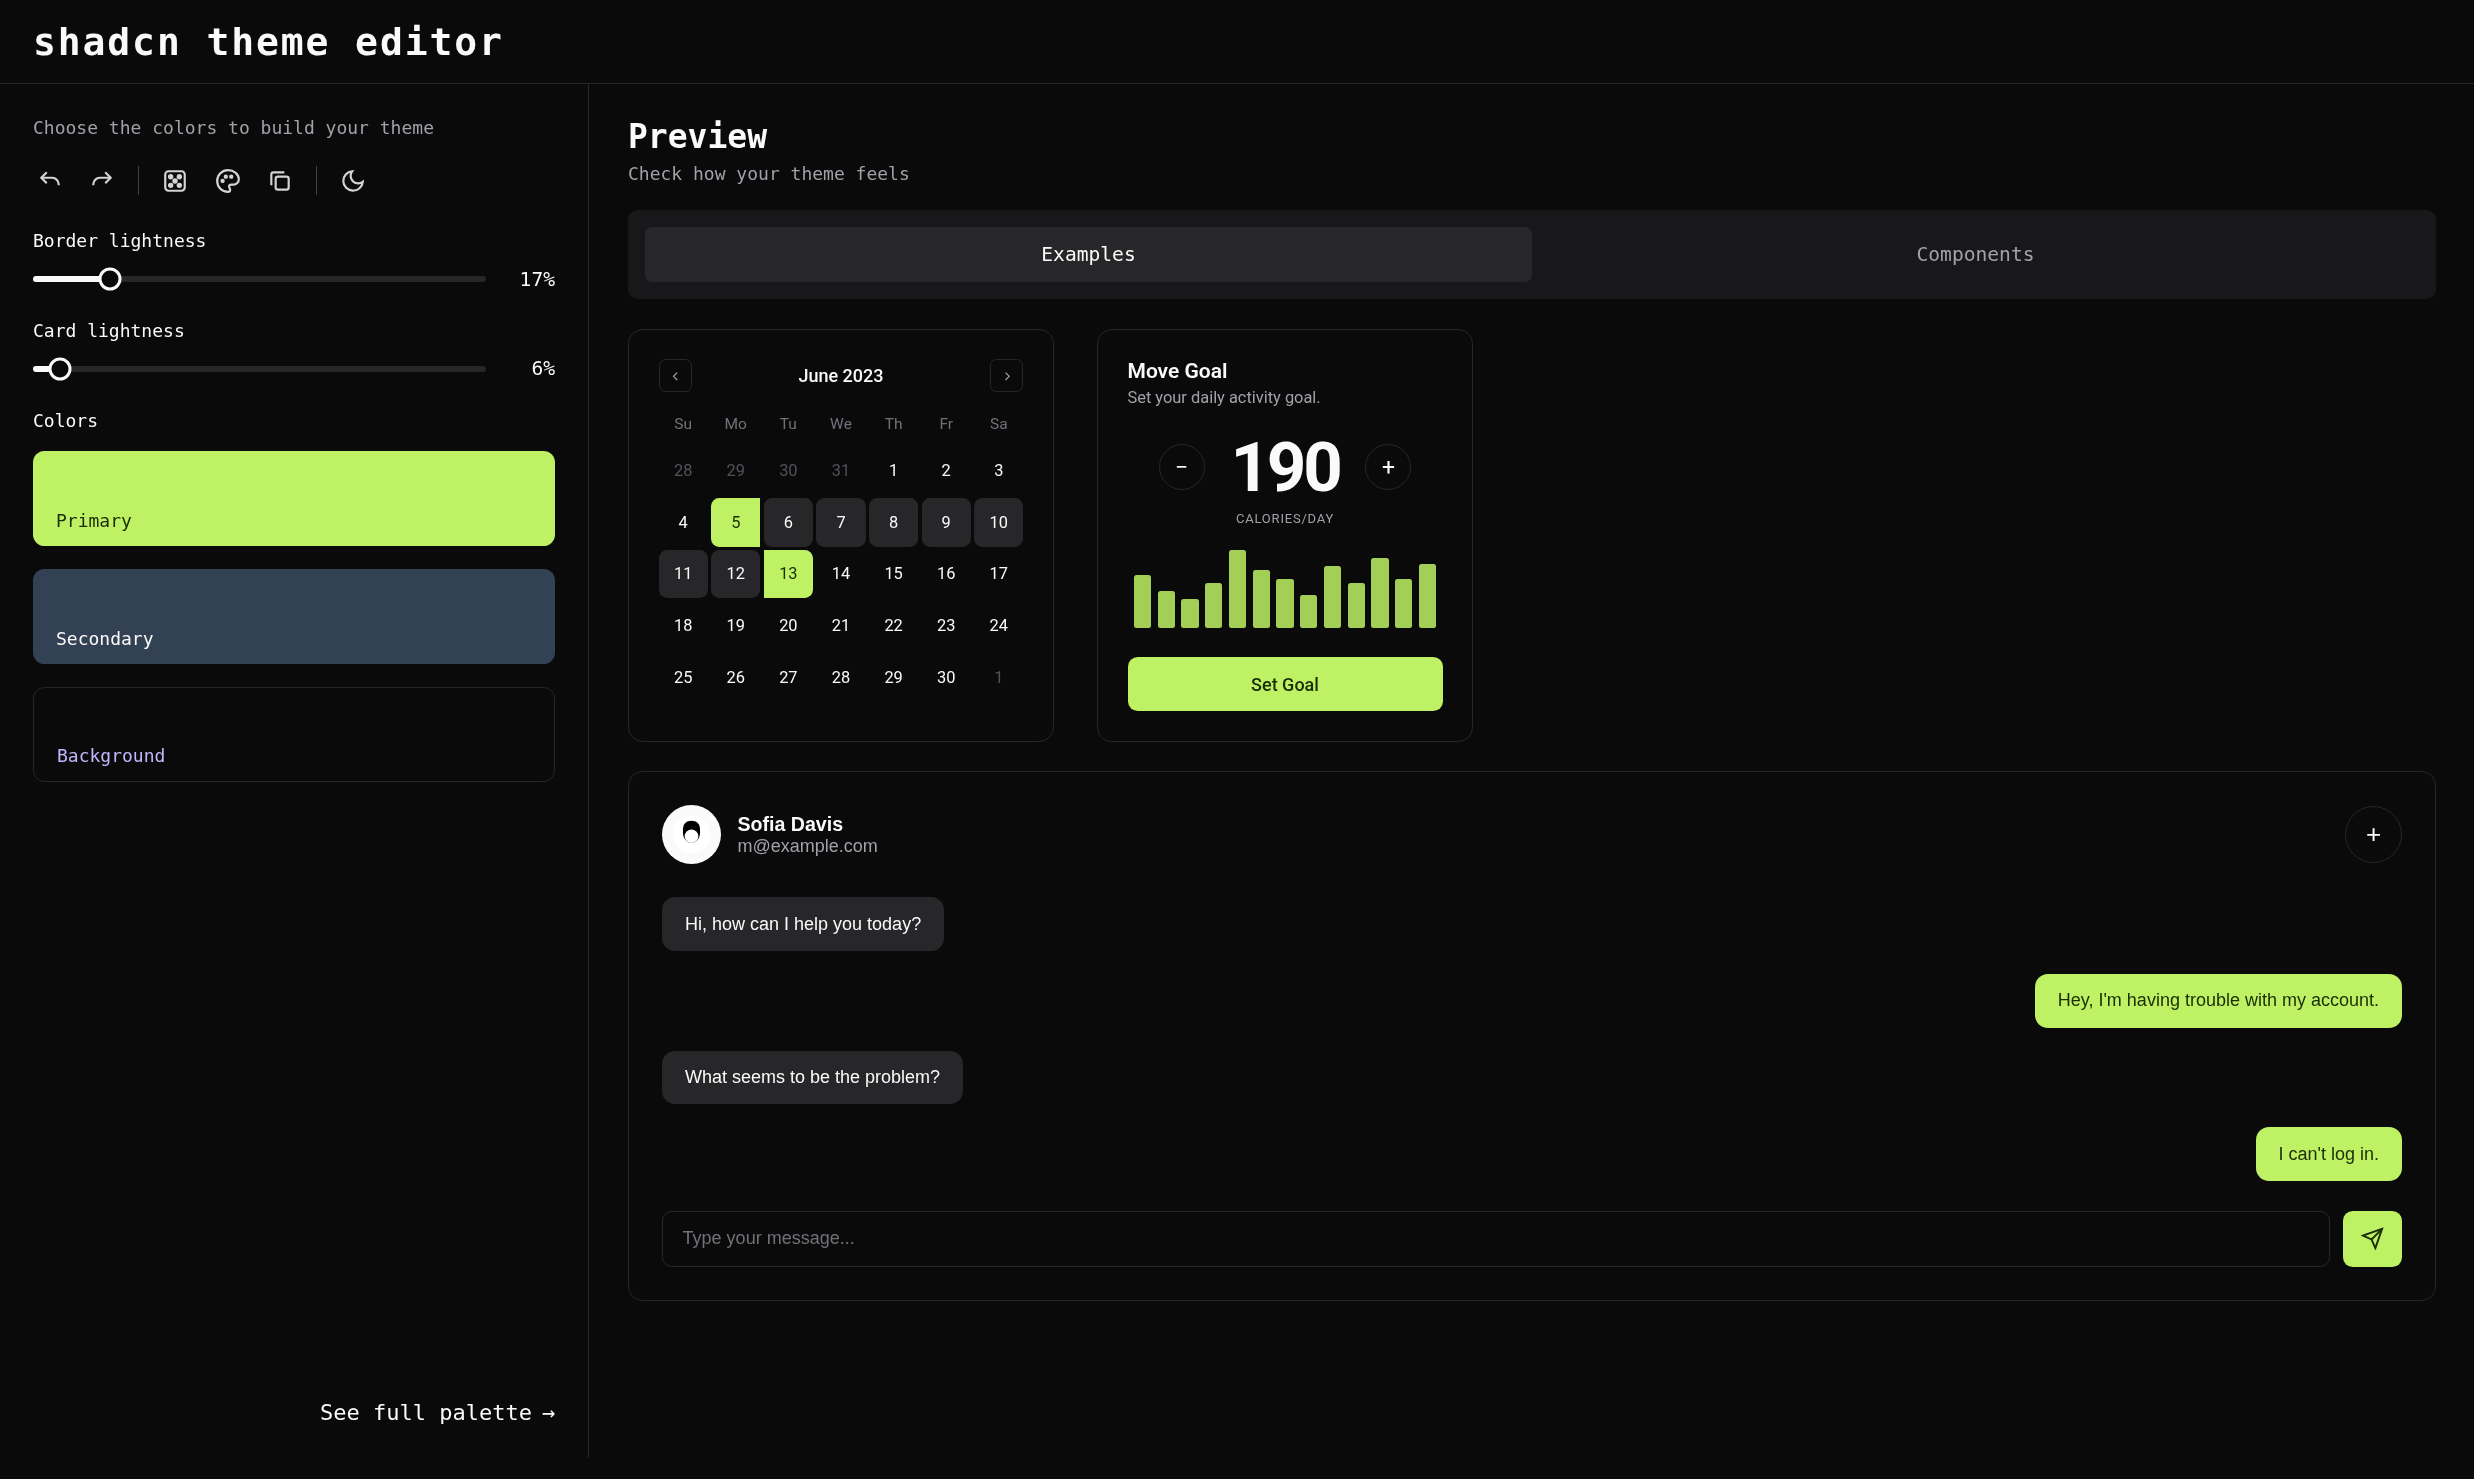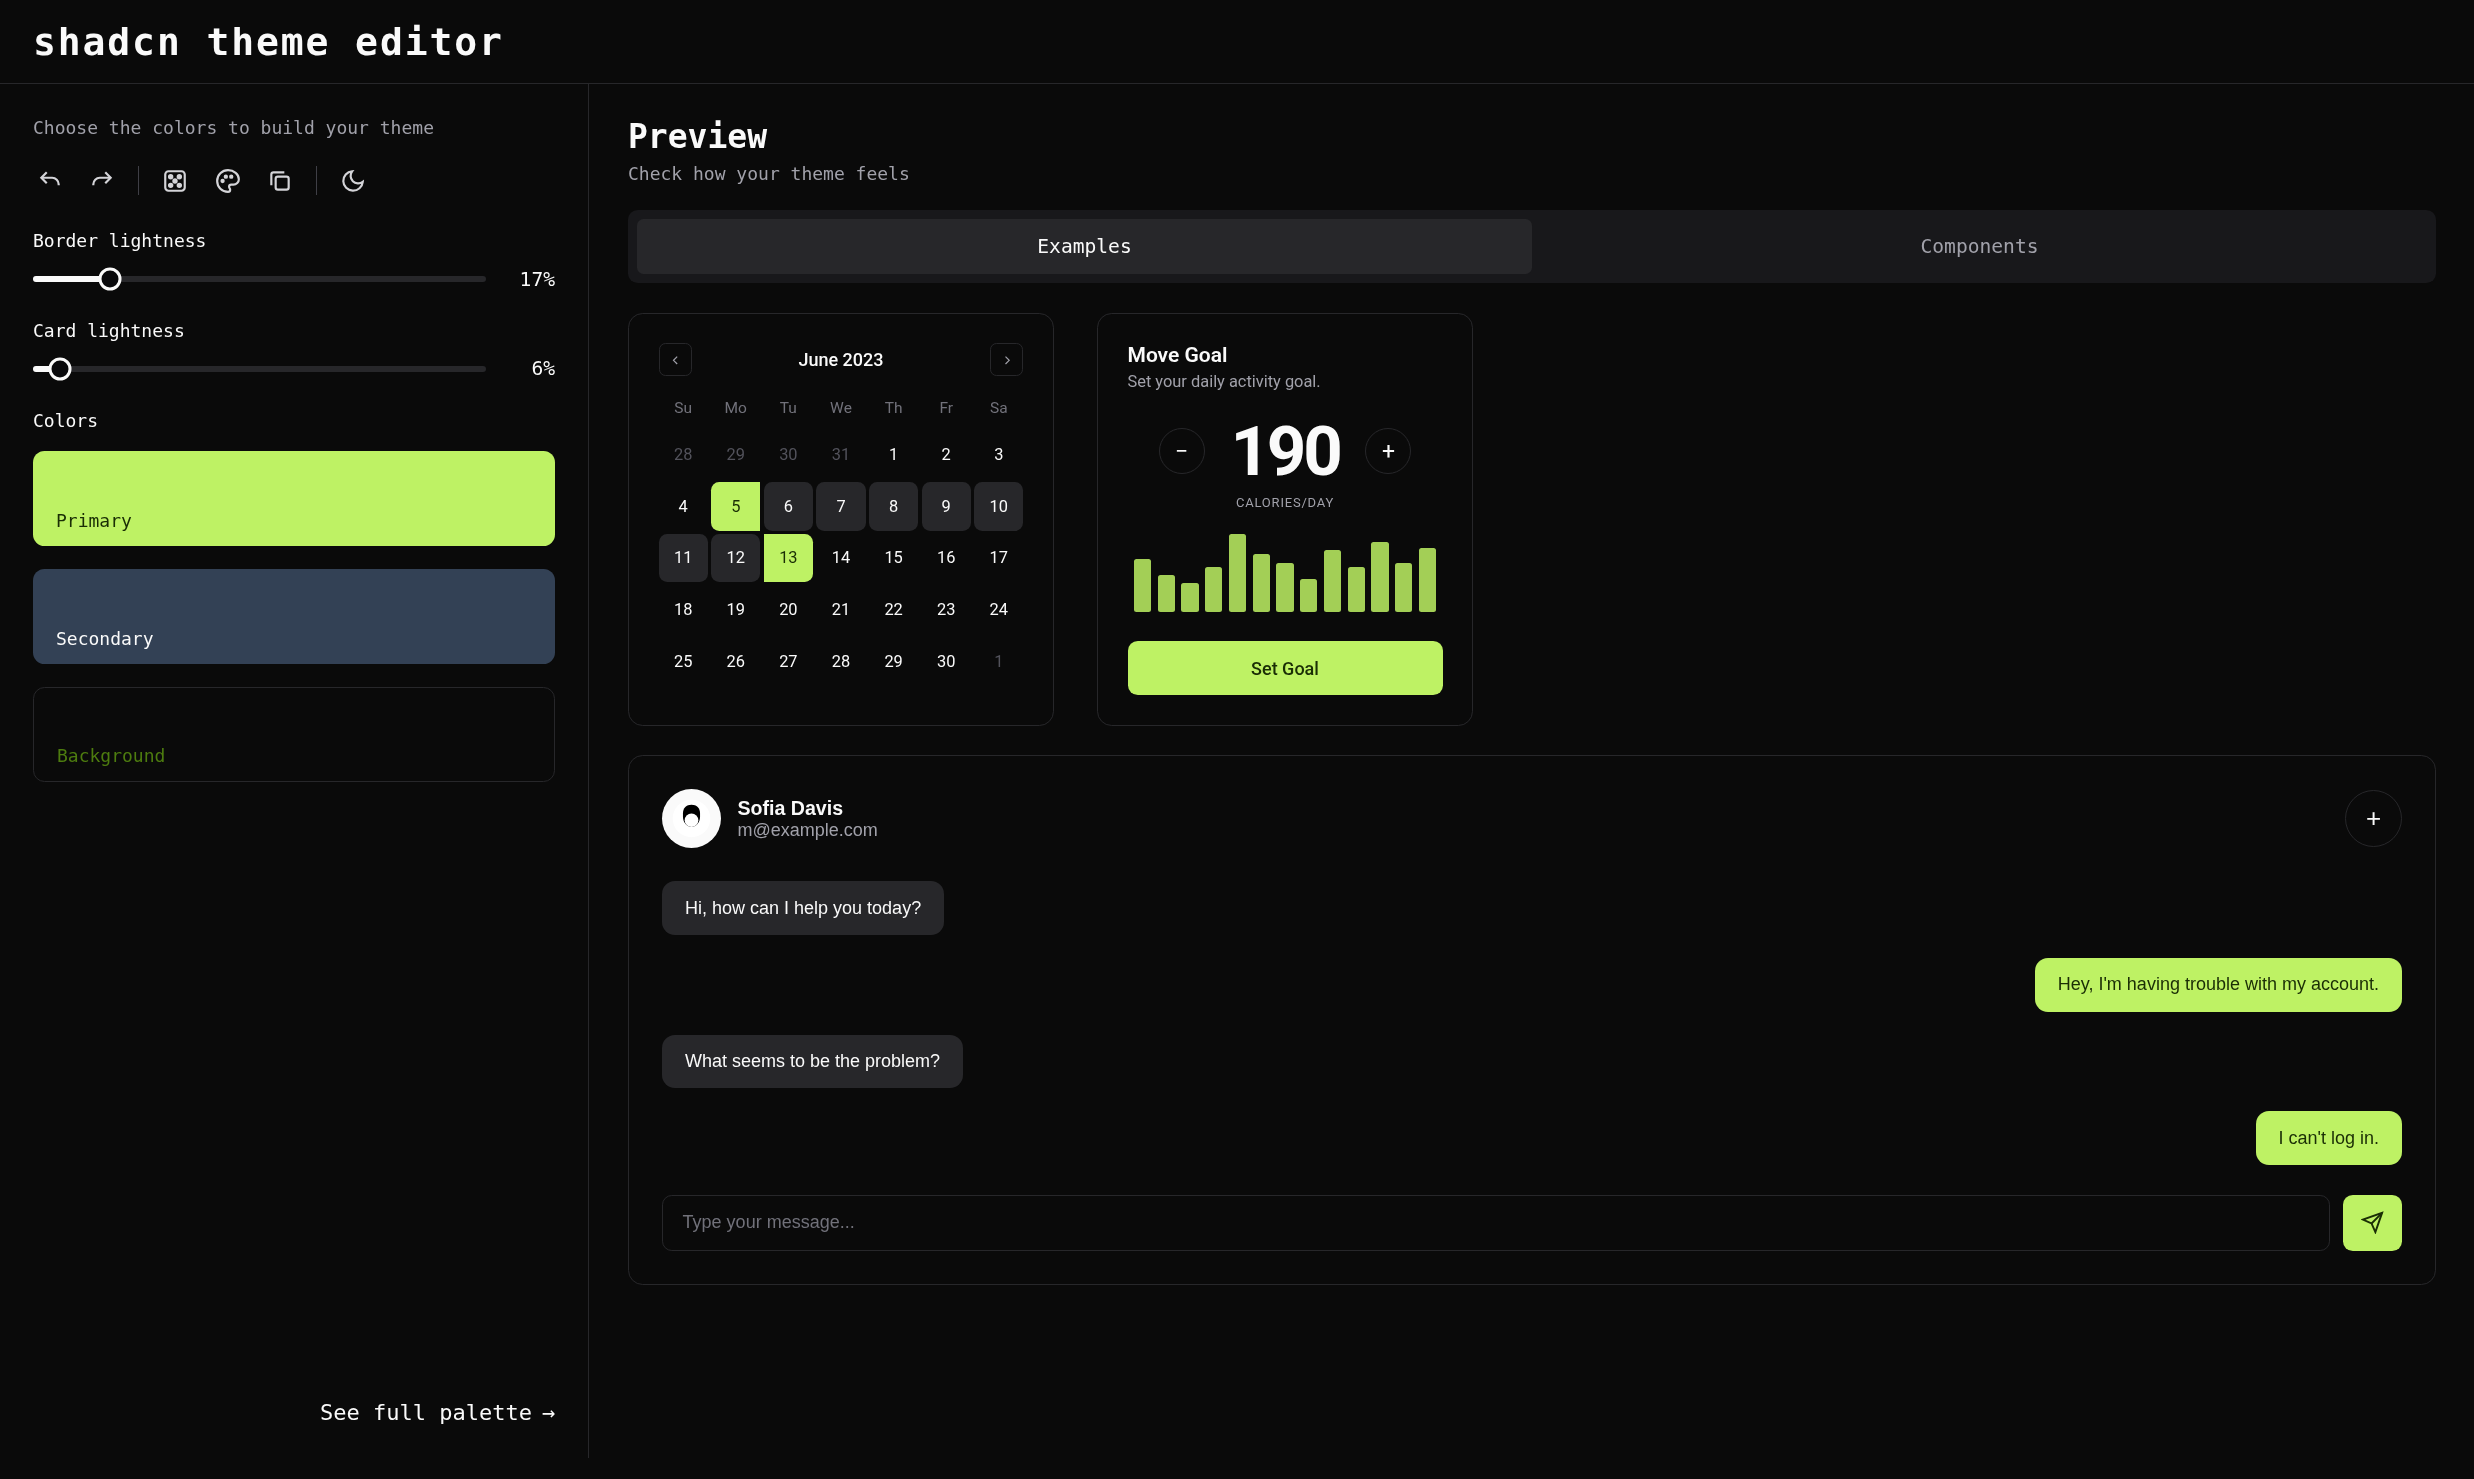--- a/index.html
+++ b/index.html
@@ -78,21 +78,21 @@
 .swatch {
   border-radius: 11.5px;
   padding: 26px 23px 14.7px 23px;
   margin-bottom: 23px;
   height: 95px;
   display: flex; align-items: flex-end;
   font-size: 18px;
 }
 .swatch-primary { background: #bef264; color: #1a2e05; text-align: right; }
 .swatch-secondary { background: #334155; color: #fafafa; }
-.swatch-bg { background: #0a0a0a; border: 0.8px solid #27272a; color: #4d7c0f; }
+.swatch-bg { background: #0a0a0a; border: 0.8px solid #27272a; color: #c4b5fd; }
 .see-full {
   margin-top: auto;
   text-align: center;
   font-size: 22px;
   padding: 16.4px 0;
   display: flex;
   justify-content: flex-end;
   align-items: center;
   gap: 9.8px;
 }
@@ -100,21 +100,21 @@
   flex: 1;
   padding: 33px 39px;
   overflow: hidden;
 }
 .preview-heading { font-size: 33px; font-weight: 700; margin-bottom: 6.5px; }
 .preview-sub { font-size: 18px; color: #a1a1aa; margin-bottom: 26px; }
 .tabbar {
   display: flex;
   background: #18181b;
   border-radius: 9.8px;
-  padding: 9px;
+  padding: 17px;
   margin-bottom: 29.5px;
 }
 .tab {
   flex: 1; text-align: center;
   padding: 16.4px;
   font-size: 19.6px;
   border-radius: 6.5px;
   color: #a1a1aa;
   cursor: pointer;
 }

